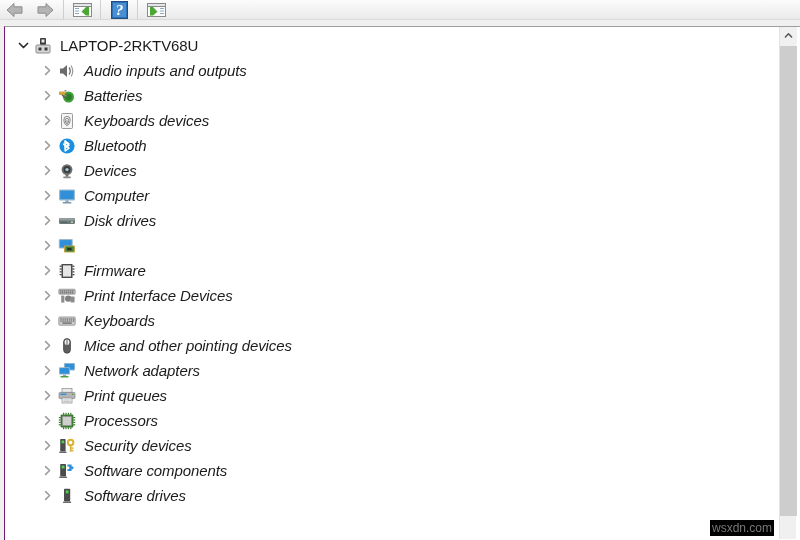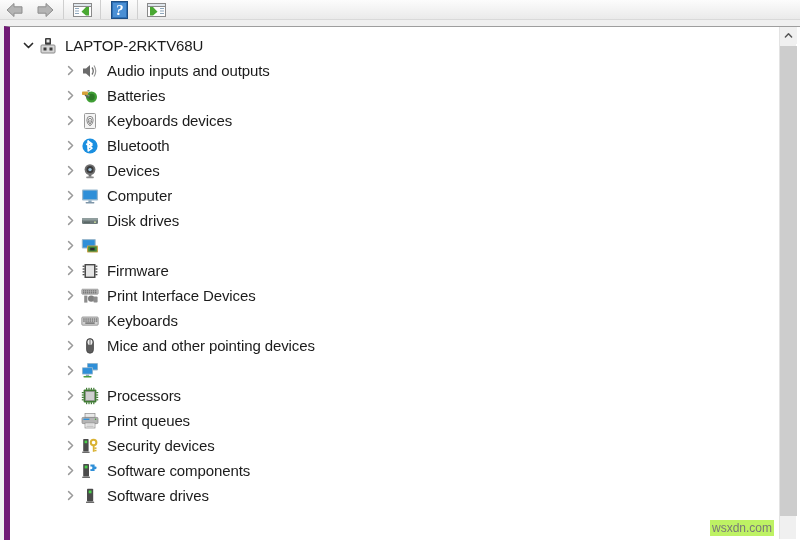--- a/index.html
+++ b/index.html
@@ -53,21 +53,21 @@
 
   
   #tree-panel {
     position: absolute;
     left: 4px;
     top: 26px;
     width: 796px;
     height: 514px;
     background: #ffffff;
     border-top: 1px solid #9e9e9e;
-    border-left: 6px solid #701a75;
+    border-left: 1px solid #701a75;
     box-sizing: border-box;
     overflow: hidden;
   }
   #tree-scroll-area {
     position: absolute;
     left: 0; top: 0;
     width: 774px;
     height: 512px;
     overflow: hidden;
   }
@@ -75,21 +75,21 @@
     padding-top: 6px;
   }
 
   .node {
     display: flex;
     align-items: center;
     height: 25px;
     white-space: nowrap;
   }
   .node.root { padding-left: 8px; }
-  .node.child { padding-left: 50px; }
+  .node.child { padding-left: 32px; font-style: italic; }
 
   .twisty {
     width: 20px;
     height: 25px;
     display: flex;
     align-items: center;
     justify-content: center;
     flex: 0 0 20px;
   }
   .node-icon {
@@ -138,21 +138,21 @@
   }
 
   
   #watermark {
     position: absolute;
     right: 26px;
     bottom: 4px;
     font-size: 12px;
     color: #787878;
     font-family: "Liberation Sans", sans-serif;
-    background: #bef264;
+    background: #000000;
     padding: 1px 2px;
   }
 
   svg { display: block; }
 </style>
 </head>
 <body>
 
 <div id="app">
 
@@ -485,20 +485,40 @@
               <span class="node-icon">
                 <svg width="18" height="18" viewBox="0 0 18 18">
                   <rect x="6" y="1" width="11" height="7.4" rx="0.8" fill="#9ab9cf"></rect>
                   <rect x="6.9" y="1.9" width="9.2" height="5.6" fill="#2f8fd8"></rect>
                   <rect x="1" y="5.2" width="11" height="7.4" rx="0.8" fill="#9ab9cf"></rect>
                   <rect x="1.9" y="6.1" width="9.2" height="5.6" fill="#2f8fd8"></rect>
                   <rect x="4.9" y="12.6" width="3.2" height="1.6" fill="#8ba8bd"></rect>
                   <rect x="2.4" y="14" width="8.2" height="1.4" rx="0.6" fill="#4a9e3e"></rect>
                 </svg>
               </span>
+              <span class="node-label">Network adapters</span>
+            </div>
+            <div class="node child">
+              <span class="twisty">
+                <svg width="11" height="11" viewBox="0 0 11 11">
+                  <path d="M3.6 1.6 L7.6 5.5 L3.6 9.4" fill="none" stroke="#9a9a9a" stroke-width="1.5" stroke-linecap="round" stroke-linejoin="round"></path>
+                </svg>
+              </span>
+              <span class="node-icon">
+                <svg width="18" height="18" viewBox="0 0 18 18">
+                  <rect x="4" y="1.6" width="10" height="4.2" fill="#e8e8e8" stroke="#8a8a8a" stroke-width="0.7"></rect>
+                  <rect x="1" y="5.4" width="16" height="6.2" rx="1" fill="#b4b4b4" stroke="#828282" stroke-width="0.7"></rect>
+                  <rect x="2.4" y="6.6" width="6" height="1.4" fill="#2f8fd8"></rect>
+                  <circle cx="14.6" cy="7.3" r="0.8" fill="#4a9e3e"></circle>
+                  <rect x="4" y="11" width="10" height="5" fill="#f4f4f4" stroke="#8a8a8a" stroke-width="0.7"></rect>
+                  <rect x="5.4" y="12.6" width="7.2" height="0.8" fill="#b9b9b9"></rect>
+                  <rect x="5.4" y="14.2" width="7.2" height="0.8" fill="#b9b9b9"></rect>
+                </svg>
+              </span>
+              <span class="node-label">Print queues</span>
             </div>
             <div class="node child">
               <span class="twisty">
                 <svg width="11" height="11" viewBox="0 0 11 11">
                   <path d="M3.6 1.6 L7.6 5.5 L3.6 9.4" fill="none" stroke="#9a9a9a" stroke-width="1.5" stroke-linecap="round" stroke-linejoin="round"></path>
                 </svg>
               </span>
               <span class="node-icon">
                 <svg width="18" height="18" viewBox="0 0 18 18">
                   <rect x="2.6" y="2.6" width="12.8" height="12.8" rx="1" fill="#3f7a33"></rect>
@@ -526,39 +546,20 @@
               <span class="node-label">Processors</span>
             </div>
             <div class="node child">
               <span class="twisty">
                 <svg width="11" height="11" viewBox="0 0 11 11">
                   <path d="M3.6 1.6 L7.6 5.5 L3.6 9.4" fill="none" stroke="#9a9a9a" stroke-width="1.5" stroke-linecap="round" stroke-linejoin="round"></path>
                 </svg>
               </span>
               <span class="node-icon">
                 <svg width="18" height="18" viewBox="0 0 18 18">
-                  <rect x="4" y="1.6" width="10" height="4.2" fill="#e8e8e8" stroke="#8a8a8a" stroke-width="0.7"></rect>
-                  <rect x="1" y="5.4" width="16" height="6.2" rx="1" fill="#b4b4b4" stroke="#828282" stroke-width="0.7"></rect>
-                  <rect x="2.4" y="6.6" width="6" height="1.4" fill="#2f8fd8"></rect>
-                  <circle cx="14.6" cy="7.3" r="0.8" fill="#4a9e3e"></circle>
-                  <rect x="4" y="11" width="10" height="5" fill="#f4f4f4" stroke="#8a8a8a" stroke-width="0.7"></rect>
-                  <rect x="5.4" y="12.6" width="7.2" height="0.8" fill="#b9b9b9"></rect>
-                  <rect x="5.4" y="14.2" width="7.2" height="0.8" fill="#b9b9b9"></rect>
-                </svg>
-              </span>
-              <span class="node-label">Print queues</span>
-            </div>
-            <div class="node child">
-              <span class="twisty">
-                <svg width="11" height="11" viewBox="0 0 11 11">
-                  <path d="M3.6 1.6 L7.6 5.5 L3.6 9.4" fill="none" stroke="#9a9a9a" stroke-width="1.5" stroke-linecap="round" stroke-linejoin="round"></path>
-                </svg>
-              </span>
-              <span class="node-icon">
-                <svg width="18" height="18" viewBox="0 0 18 18">
                   <rect x="2.2" y="2" width="5.4" height="12.4" rx="0.7" fill="#4b4b4b"></rect>
                   <rect x="1.2" y="14.4" width="7.4" height="1.6" rx="0.6" fill="#6b6b6b"></rect>
                   <rect x="3.6" y="3.6" width="2.6" height="2.6" fill="#4ad34a"></rect>
                   <circle cx="12.6" cy="5.6" r="2.8" fill="none" stroke="#d9b233" stroke-width="2"></circle>
                   <rect x="11.8" y="7.4" width="1.7" height="7.4" fill="#d9b233"></rect>
                   <rect x="13.3" y="10.4" width="2.2" height="1.5" fill="#d9b233"></rect>
                   <rect x="13.3" y="12.8" width="2.2" height="1.5" fill="#d9b233"></rect>
                 </svg>
               </span>
               <span class="node-label">Security devices</span>

